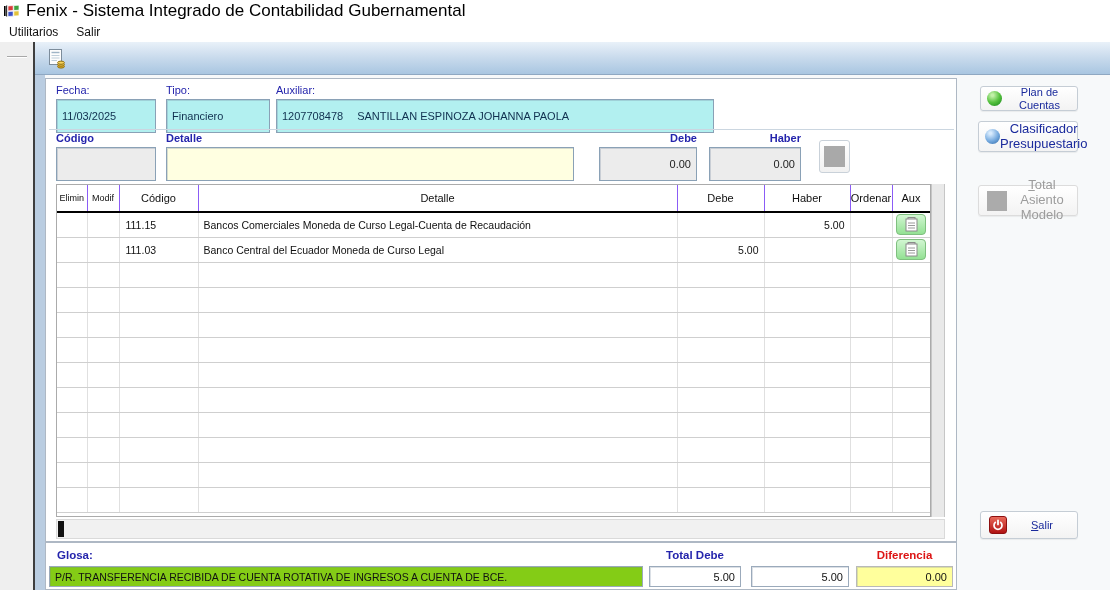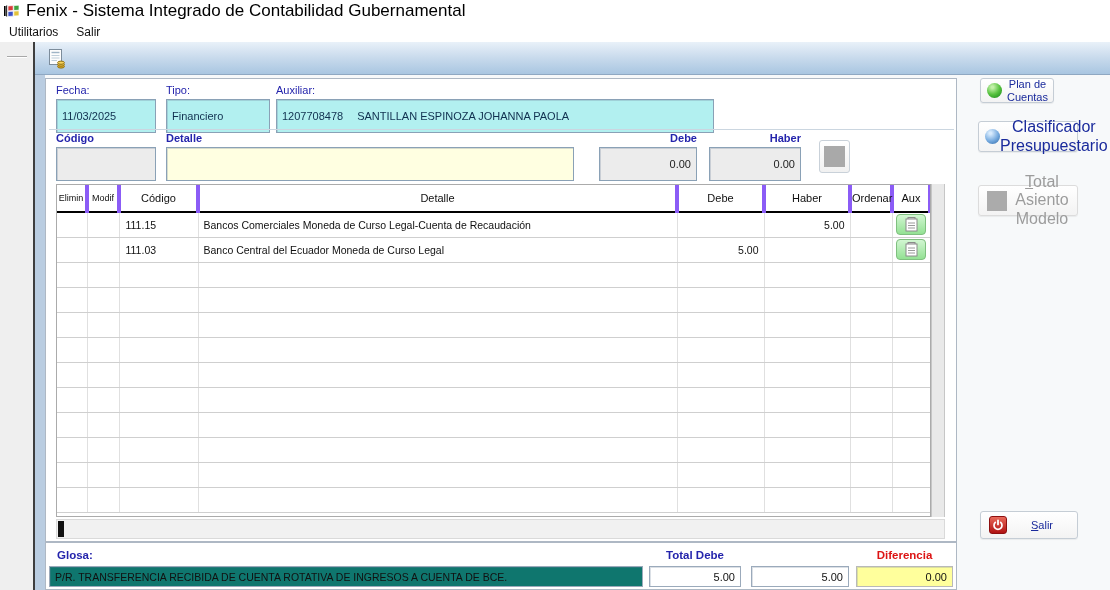--- a/index.html
+++ b/index.html
@@ -45,21 +45,21 @@
 
   .sq-btn { position:absolute; background:linear-gradient(#ffffff,#f1f1f1); border:1px solid #C9D1D9;
             border-radius:3px; display:flex; align-items:center; justify-content:center; }
   .sq-btn .fill { width:21px; height:21px; background:#A9A9A9; }
 
   
   .tblwrap { position:absolute; left:10px; top:105px; width:875px; height:333px;
              border:1px solid #ABABAB; overflow:hidden; background:#fff; }
   table.grid { border-collapse:collapse; table-layout:fixed; width:873px; font-size:10.5px; color:#101010; }
   table.grid th { font-weight:normal; font-size:11px; height:27px; background:#fff;
-                  border-right:4px solid #8b5cf6; border-bottom:2px solid #000; }
+                  border-right:1px solid #8b5cf6; border-bottom:2px solid #000; }
   table.grid th:nth-child(1), table.grid th:nth-child(2) { font-size:9px; }
   table.grid td { height:25px; border-right:1px solid #E0E0E0; border-bottom:1px solid #CFCFCF;
                   overflow:hidden; white-space:nowrap; }
   td.c-codigo { padding-left:6px; }
   td.c-detalle { padding-left:5px; }
   td.c-debe, td.c-haber { text-align:right; padding-right:5px; }
   td.c-aux { text-align:center; }
   .aux-btn { display:inline-flex; align-items:center; justify-content:center; width:30px; height:21px;
              border-radius:4px; background:linear-gradient(#D2F6D2,#93E193); border:1px solid #7FBF7F;
              vertical-align:middle; }
@@ -72,28 +72,28 @@
 
   
   .footer { position:absolute; left:45px; top:542px; width:912px; height:48px; background:#fff;
             border:1px solid #AEB8C4; }
   .f-lbl { position:absolute; top:6px; font-size:11.5px; font-weight:bold; color:#2424AC; text-align:center; }
   .f-red { color:#DC1414; }
   .f-inp { position:absolute; top:23px; height:21px; border:1px solid #9BAABB; background:#fff;
            font-size:11px; color:#111; display:flex; align-items:center; padding:0 5px;
            box-shadow:inset 1px 1px 0 rgba(110,130,155,.25); }
   .dif { background:#FFFF9C; border-color:#B9B9B9; }
-  .glosa { background:#0f766e; font-size:10.5px; }
+  .glosa { background:#84cc16; font-size:10.5px; }
 
   
   .rbtn { position:absolute; background:linear-gradient(#FFFFFF,#F3F3F3); border:1px solid #C5CDD5;
           border-radius:3px; display:flex; align-items:center; font-size:11px; color:#1A2A9C;
           box-shadow:0 1px 1px rgba(0,0,0,.06); }
   .rbtn .txt { flex:1; text-align:center; line-height:1.15; }
-  .rbtn .txt2 { font-size:16px; }
+  .rbtn .txt2 { font-size:13px; }
   .sphere { width:15px; height:15px; border-radius:50%; margin-left:6px; flex:0 0 auto; }
   .sphere.green { background:radial-gradient(circle at 36% 28%, #C2F0A8 8%, #57C23F 50%, #1F8E1F 90%); }
   .sphere.blue  { background:radial-gradient(circle at 36% 28%, #D8EBFD 8%, #74A9DE 55%, #3A72AE 92%); }
   .disabled { color:#9C9C9C; border-color:#DCDCDC; }
   .gray-ico { width:20px; height:20px; background:#ABABAB; margin-left:8px; flex:0 0 auto; }
   .ak { display:block; }
   .ak::first-letter { text-decoration:underline; }
   .pwr { width:18px; height:18px; border-radius:3px; margin-left:8px; flex:0 0 auto;
          background:linear-gradient(#E96A5A,#B01212); border:1px solid #8E0F0F;
          display:flex; align-items:center; justify-content:center; }
@@ -348,21 +348,21 @@
     <span class="f-lbl" style="left:603px; width:92px;">Total Debe</span>
     <div class="f-inp r" style="left:603px; width:92px; justify-content:flex-end;">5.00</div>
 
     <span class="f-lbl" style="left:695px; width:98px;margin-top:20px;">Total Haber</span>
     <div class="f-inp r" style="left:705px; width:98px; justify-content:flex-end;">5.00</div>
 
     <span class="f-lbl f-red" style="left:810px; width:97px;">Diferencia</span>
     <div class="f-inp dif" style="left:810px; width:97px; justify-content:flex-end;">0.00</div>
   </div>
 
-  <div class="rbtn" style="left:980px; top:78px; width:74px; height:25px;">
+  <div class="rbtn" style="left:980px; top:86px; width:98px; height:25px;">
     <span class="sphere green"></span>
     <span class="txt">Plan de Cuentas</span>
   </div>
 
   <div class="rbtn" style="left:978px; top:121px; width:100px; height:31px;">
     <span class="sphere blue"></span>
     <span class="txt txt2">Clasificador Presupuestario</span>
   </div>
 
   <div class="rbtn disabled" style="left:978px; top:185px; width:100px; height:31px;">

